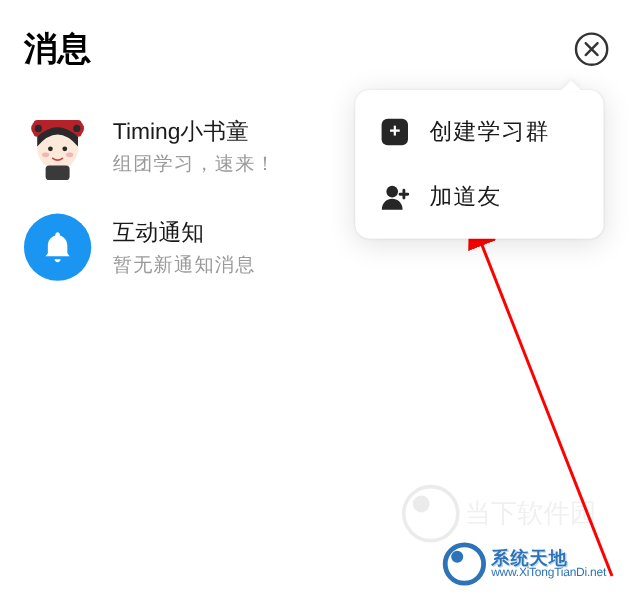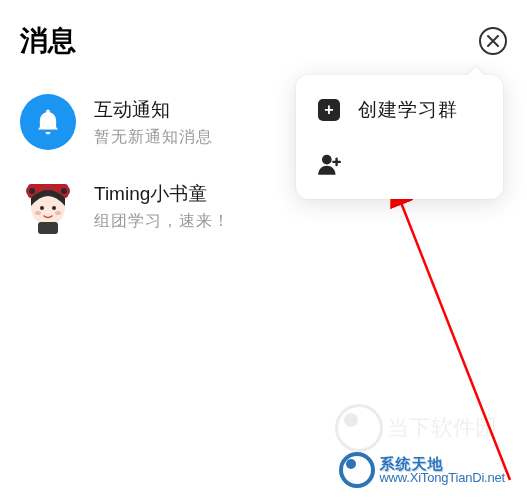--- a/index.html
+++ b/index.html
@@ -209,50 +209,38 @@
       line-height: 1;
     }
     .badge-cn {
       font-size: 15px;
       font-weight: 700;
       color: #2d73b8;
       text-shadow: 0 0 2px #fff, 1px 1px 0 #a7cbe8;
       letter-spacing: 1px;
     }
     .badge-url {
-      font-size: 13px;
+      font-size: 10px;
       color: #2d73b8;
       letter-spacing: -0.2px;
     }
   </style>
 </head>
 <body>
 
 <div class="header">
   <div class="title">消息</div>
   <div class="close-btn">
     <svg viewBox="0 0 12 12">
       <path d="M1 1 L11 11 M11 1 L1 11" stroke="#333" stroke-width="2" stroke-linecap="round" fill="none"></path>
     </svg>
   </div>
 </div>
 
 <div class="list">
-
-  <div class="list-item">
-    <div class="avatar avatar-notification">
-      <svg width="30" height="30" viewBox="0 0 24 24">
-        <path d="M12 2 C12.8 2 13.5 2.7 13.5 3.5 L13.5 4.2 C16.5 5 18.5 7.7 18.5 11 L18.5 16 L20 18 L4 18 L5.5 16 L5.5 11 C5.5 7.7 7.5 5 10.5 4.2 L10.5 3.5 C10.5 2.7 11.2 2 12 2 Z M10 20 L14 20 C14 21.1 13.1 22 12 22 C10.9 22 10 21.1 10 20 Z" fill="#fff"></path>
-      </svg>
-    </div>
-    <div class="item-content">
-      <div class="item-title">互动通知</div>
-      <div class="item-subtitle">暂无新通知消息</div>
-    </div>
-  </div>
 
   <div class="list-item">
     <div class="avatar avatar-character">
       <svg width="56" height="56" viewBox="0 0 56 56">
         <rect x="8" y="6" width="40" height="14" rx="3" fill="#b5222a"></rect>
         <circle cx="12" cy="13" r="6" fill="#b5222a"></circle>
         <circle cx="44" cy="13" r="6" fill="#b5222a"></circle>
         <circle cx="12" cy="13" r="3" fill="#2a2a2a"></circle>
         <circle cx="44" cy="13" r="3" fill="#2a2a2a"></circle>
         <circle cx="28" cy="30" r="17" fill="#fce9da"></circle>
@@ -264,37 +252,50 @@
         <path d="M24 38 Q28 41 32 38" stroke="#c44" stroke-width="1.5" fill="none" stroke-linecap="round"></path>
         <rect x="18" y="44" width="20" height="12" rx="3" fill="#3a3a3a"></rect>
       </svg>
     </div>
     <div class="item-content">
       <div class="item-title">Timing小书童</div>
       <div class="item-subtitle">组团学习，速来！</div>
     </div>
   </div>
 
+  <div class="list-item">
+    <div class="avatar avatar-notification">
+      <svg width="30" height="30" viewBox="0 0 24 24">
+        <path d="M12 2 C12.8 2 13.5 2.7 13.5 3.5 L13.5 4.2 C16.5 5 18.5 7.7 18.5 11 L18.5 16 L20 18 L4 18 L5.5 16 L5.5 11 C5.5 7.7 7.5 5 10.5 4.2 L10.5 3.5 C10.5 2.7 11.2 2 12 2 Z M10 20 L14 20 C14 21.1 13.1 22 12 22 C10.9 22 10 21.1 10 20 Z" fill="#fff"></path>
+      </svg>
+    </div>
+    <div class="item-content">
+      <div class="item-title">互动通知</div>
+      <div class="item-subtitle">暂无新通知消息</div>
+    </div>
+  </div>
+
 </div>
 
 <div class="popover">
   <div class="popover-item">
     <div class="popover-icon">
       <div class="plus-box">+</div>
     </div>
     <div class="popover-label">创建学习群</div>
   </div>
   <div class="popover-item">
     <div class="popover-icon">
       <svg width="26" height="26" viewBox="0 0 24 24">
         <circle cx="10" cy="8" r="4.5" fill="#262626"></circle>
         <path d="M2 22 C2 16.5 6 13.5 10 13.5 C14 13.5 18 16.5 18 22 Z" fill="#262626"></path>
         <path d="M19 7 L19 13 M16 10 L22 10" stroke="#262626" stroke-width="2.2" stroke-linecap="round"></path>
       </svg>
     </div>
+    <div class="popover-label">加道友</div>
   </div>
 </div>
 
 <svg class="arrow" viewBox="0 0 150 300">
   <defs>
     <marker id="arrowhead" markerWidth="12" markerHeight="10" refX="2" refY="5" orient="auto">
       <polygon points="0 0, 12 5, 0 10" fill="#ff0000"></polygon>
     </marker>
   </defs>
   <line x1="135" y1="290" x2="25" y2="10" stroke="#ff0000" stroke-width="2.5" marker-end="url(#arrowhead)"></line>

